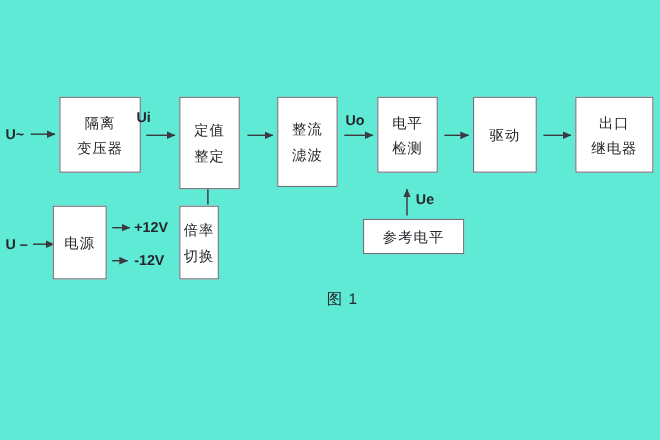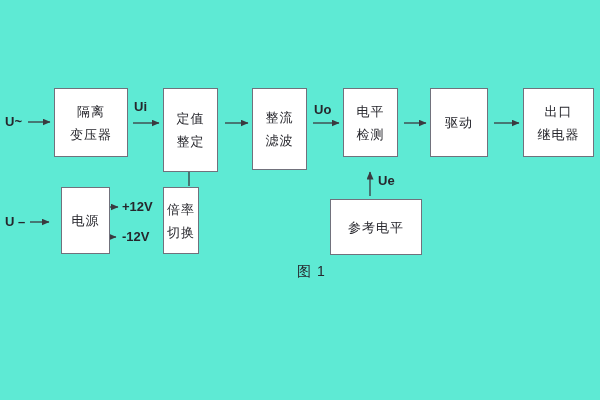--- a/index.html
+++ b/index.html
@@ -93,38 +93,38 @@
 
   <div class="box" style="left:430px;top:88px;width:58px;height:69px">
     <span>驱动</span>
   </div>
 
   <div class="box" style="left:523px;top:88px;width:71px;height:69px">
     <span>出口</span>
     <span>继电器</span>
   </div>
 
-  <div class="box" style="left:61px;top:187px;width:49px;height:67px">
+  <div class="box" style="left:48px;top:187px;width:49px;height:67px">
     <span>电源</span>
   </div>
 
   <div class="box" style="left:163px;top:187px;width:36px;height:67px">
     <span>倍率</span>
     <span>切换</span>
   </div>
 
-  <div class="box" style="left:330px;top:199px;width:92px;height:56px">
+  <div class="box" style="left:330px;top:199px;width:92px;height:32px">
     <span>参考电平</span>
   </div>
 
   <div class="lbl sig" style="left:5px;top:115px">U~</div>
 
   <div class="lbl sig" style="left:5px;top:215px">U –</div>
 
-  <div class="lbl sig" style="left:134px;top:100px">Ui</div>
+  <div class="lbl sig" style="left:124px;top:100px">Ui</div>
 
   <div class="lbl sig" style="left:314px;top:103px">Uo</div>
 
   <div class="lbl sig" style="left:378px;top:174px">Ue</div>
 
   <div class="lbl sig" style="left:122px;top:200px">+12V</div>
 
   <div class="lbl sig" style="left:122px;top:230px">-12V</div>
 
   <div class="caption" style="left:297px;top:263px">图 1</div>

